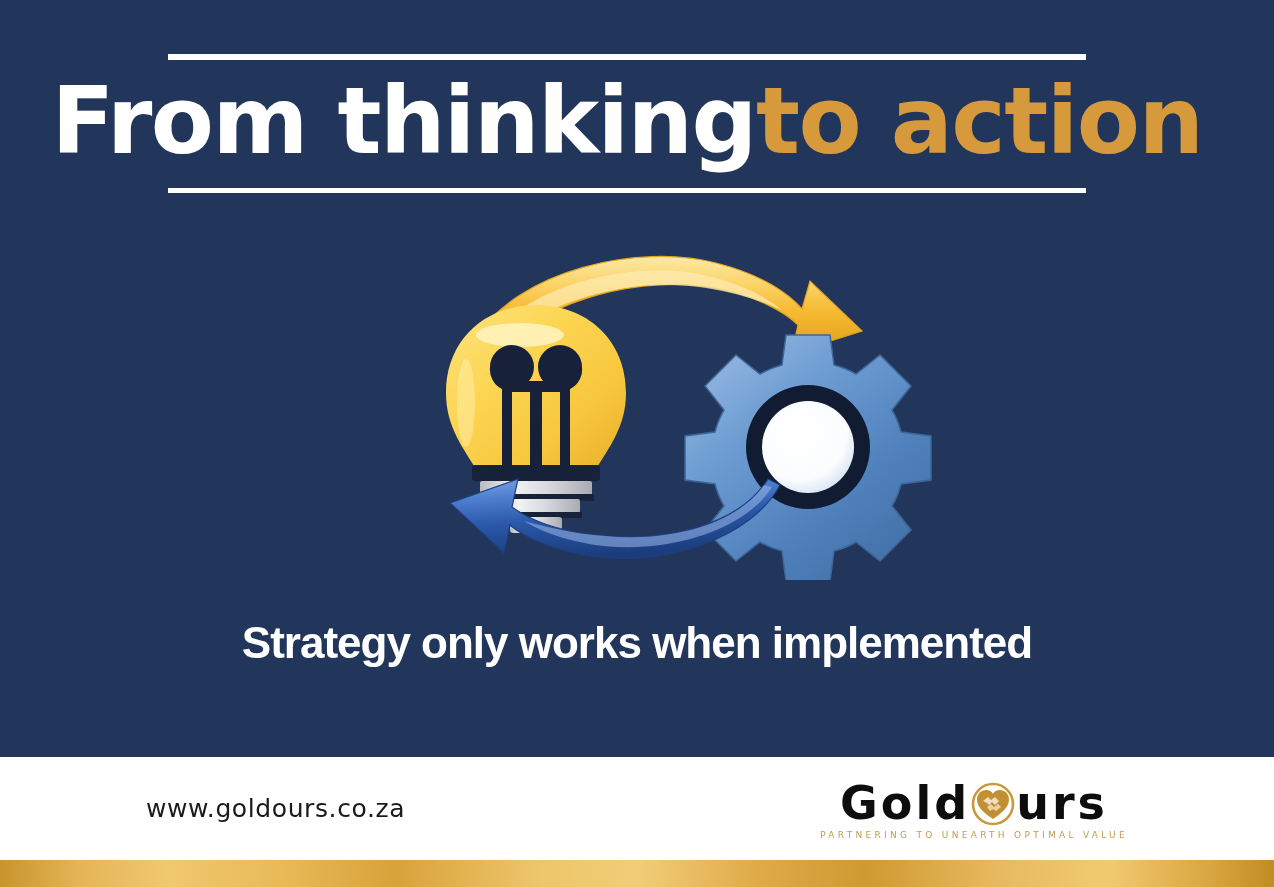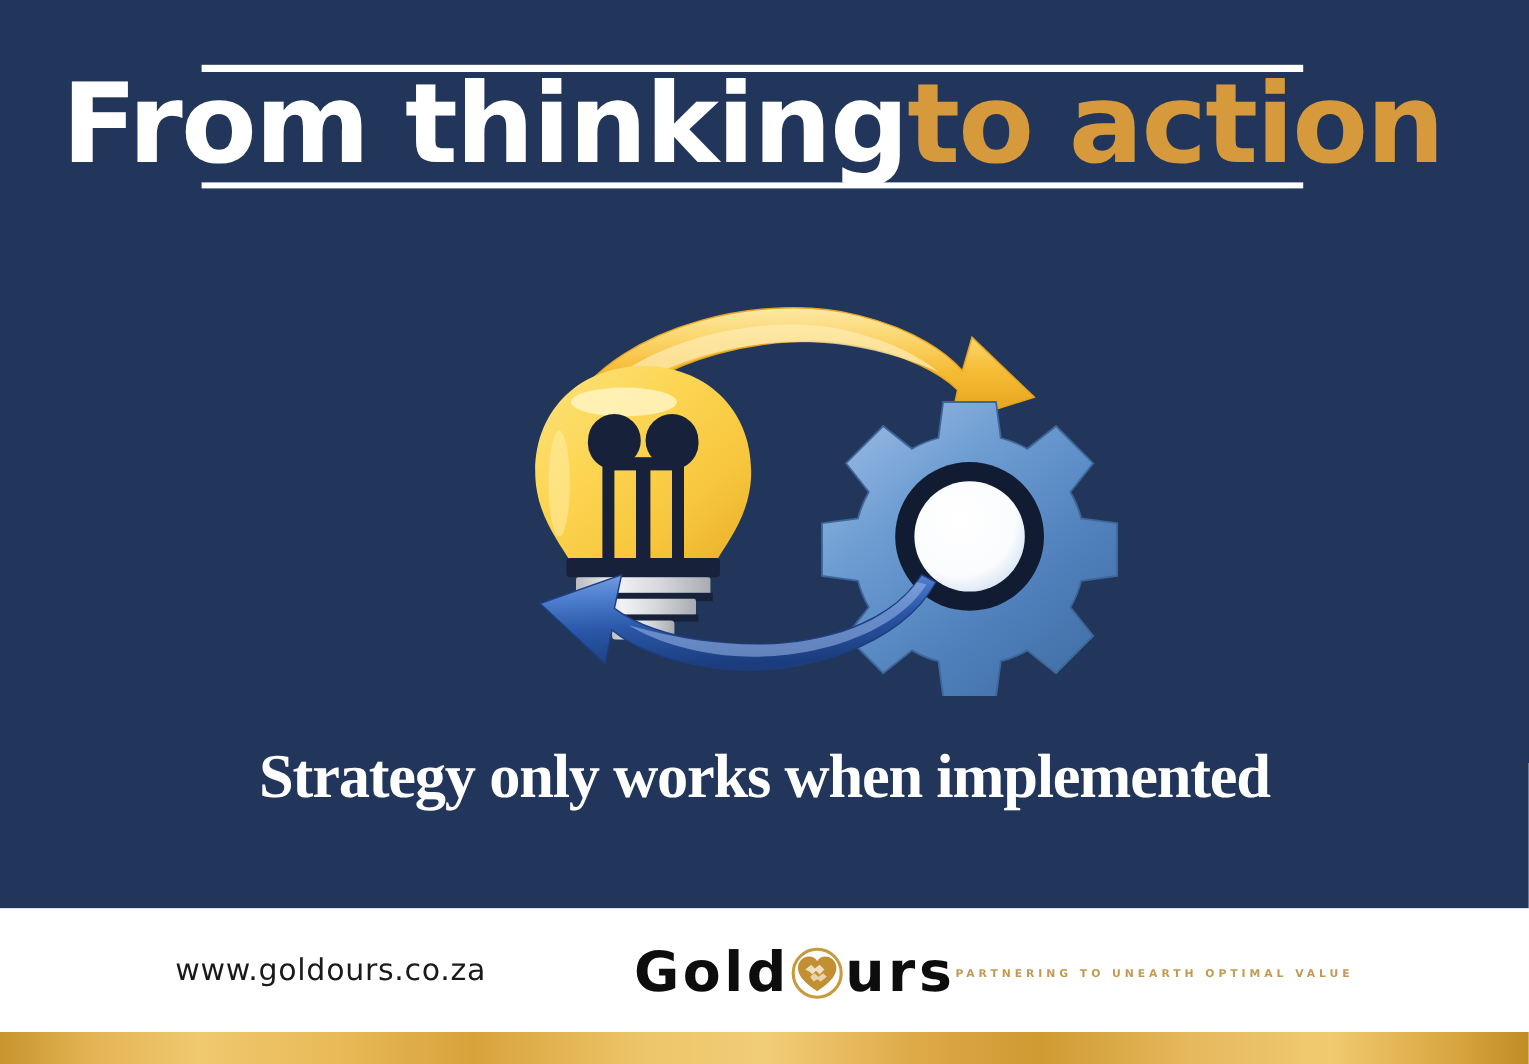--- a/index.html
+++ b/index.html
@@ -29,21 +29,21 @@
   .headline-block {
     position:absolute; left:168px; top:54px; width:918px;
   }
   .rule-top {
     width:918px; height:6px; background:#ffffff;
   }
   .rule-bottom {
     width:918px; height:5px; background:#ffffff;
   }
   .headline {
-    height:92px;
+    height:128px;
     display:flex; align-items:center; justify-content:center;
     white-space:nowrap;
     font-family:"DejaVu Sans", sans-serif;
     font-weight:bold;
     font-size:92px;
     letter-spacing:-1.5px;
     line-height:1;
     padding:8px 0 12px 0;
   }
   .headline .part-white { color:#ffffff; }
@@ -54,23 +54,23 @@
     position:absolute; left:340px; top:235px;
     width:620px; height:345px;
   }
   .graphic svg { display:block; width:620px; height:345px; }
 
   
   .subheadline {
     position:absolute; left:0; top:618px; width:1274px;
     text-align:center;
     color:#ffffff;
-    font-family:Liberation Serif, serif;
+    font-family:Liberation Sans, sans-serif;
     font-weight:bold;
-    font-size:52px;
+    font-size:44px;
     letter-spacing:-1px;
     white-space:nowrap;
   }
 
   
   .footer {
     position:absolute; left:0; top:757px;
     width:1274px; height:103px;
     background:#ffffff;
     display:flex; align-items:center; justify-content:space-between;
@@ -79,21 +79,21 @@
   .footer-text {
     color:#1a1a1a;
     font-family:"DejaVu Sans", sans-serif;
     font-size:25px;
     letter-spacing:0.6px;
     white-space:nowrap;
   }
 
   
   .logo {
-    display:flex; align-items:center;
+    display:flex; flex-direction:column; align-items:center;
     margin-top:2px;
   }
   .logo-word {
     display:flex; align-items:center;
     font-family:"DejaVu Sans", sans-serif;
     font-weight:bold;
     font-size:46px;
     color:#0d0d0d;
     letter-spacing:3px;
     line-height:1;
@@ -101,21 +101,21 @@
   .logo-mark {
     width:44px; height:44px;
     margin:0 1px;
     position:relative; top:1px;
   }
   .logo-mark svg { display:block; width:44px; height:44px; }
   .logo-tagline {
     margin-top:4px;
     font-family:"DejaVu Sans", sans-serif;
     font-size:9px;
-    font-weight:bold;
+    font-weight:normal;
     color:#c39a52;
     letter-spacing:3.3px;
     white-space:nowrap;
   }
 
   
   .gold-band {
     position:absolute; left:0; top:860px;
     width:1274px; height:27px;
     background:linear-gradient(90deg,

